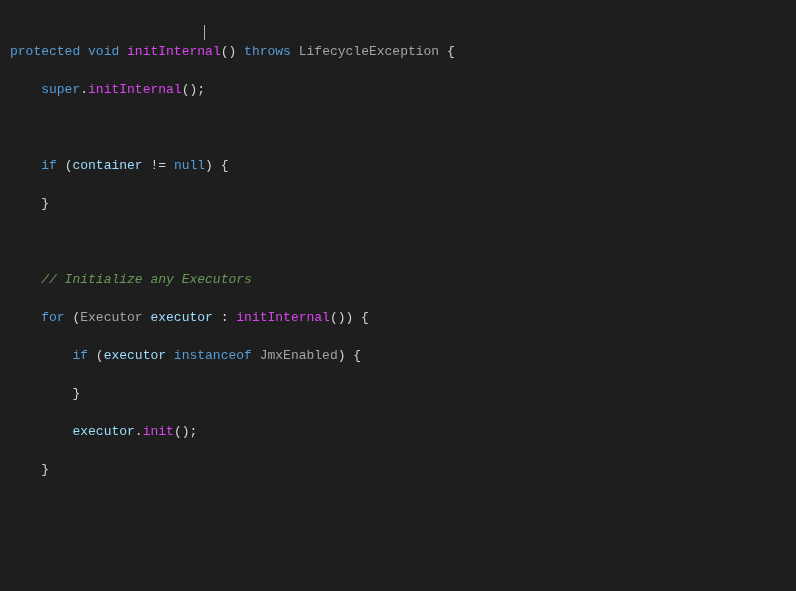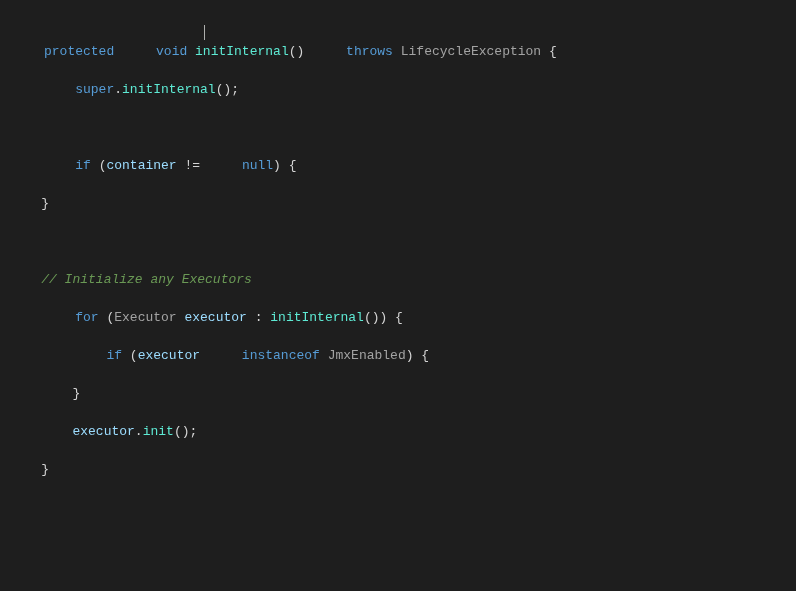--- a/index.html
+++ b/index.html
@@ -12,23 +12,23 @@
     color: #d4d4d4;
     width: 796px;
     height: 591px;
     overflow: hidden;
   }
   .code-area {
     padding: 4px 10px 4px 10px;
     white-space: pre;
     position: relative;
   }
-  .k   { color: #569cd6; margin-left: 34px; }   
+  .k   { color: #569cd6; }   
   .t   { color: #a3a3a3; }   
-  .m   { color: #5eead4; }   
+  .m   { color: #d946ef; }   
   .v   { color: #9cdcfe; }   
   .c   { color: #6a9955; font-style: italic; }   
   .p   { color: #d4d4d4; }   
   .cursor {
     position: absolute;
     width: 1px;
     height: 15px;
     background: #aeafad;
     top: 25px;
     left: 204px;

